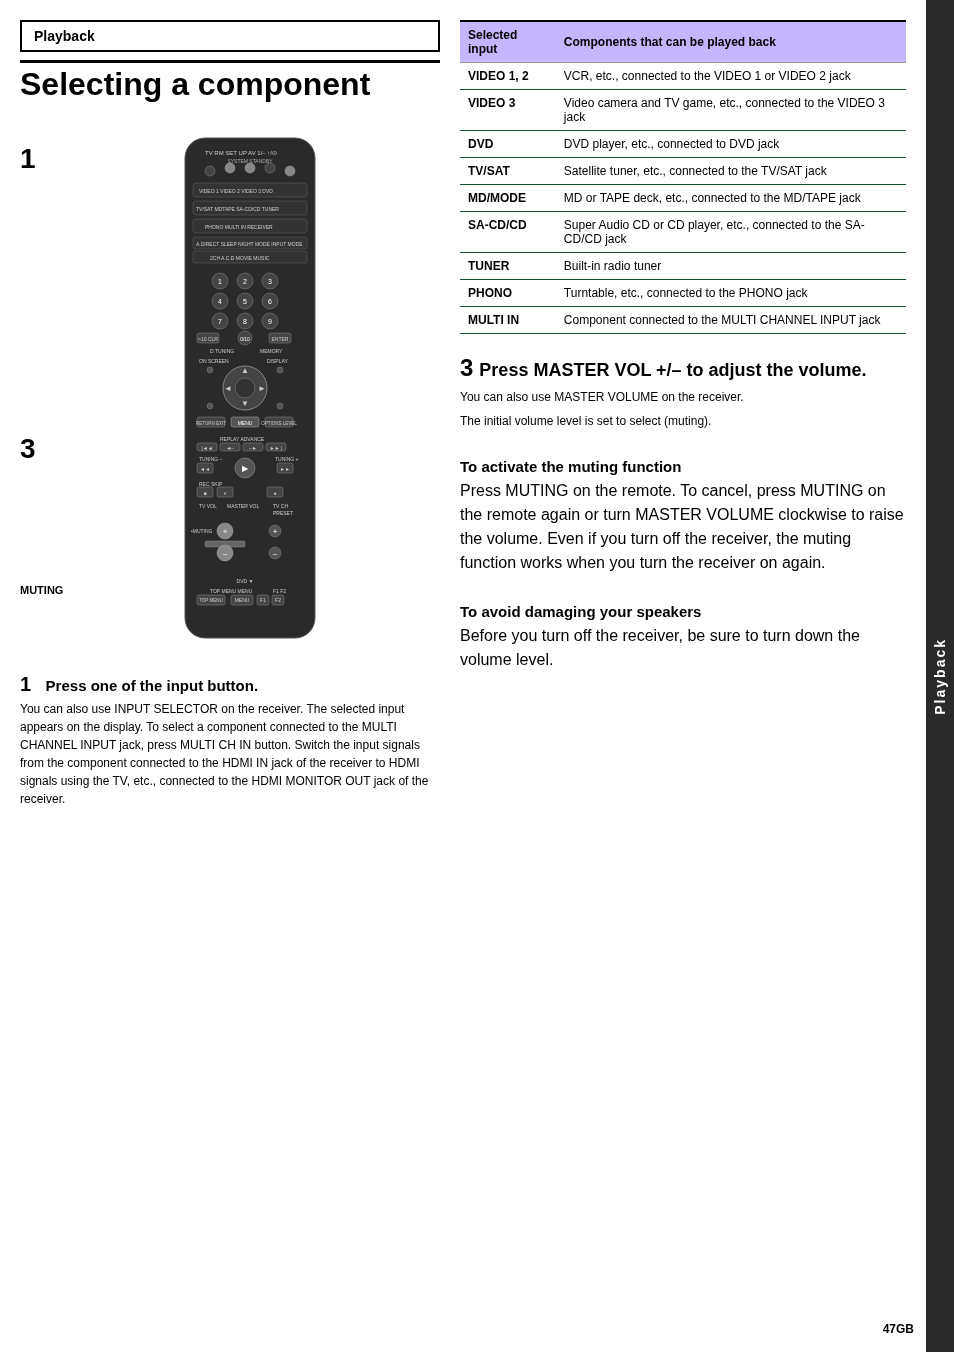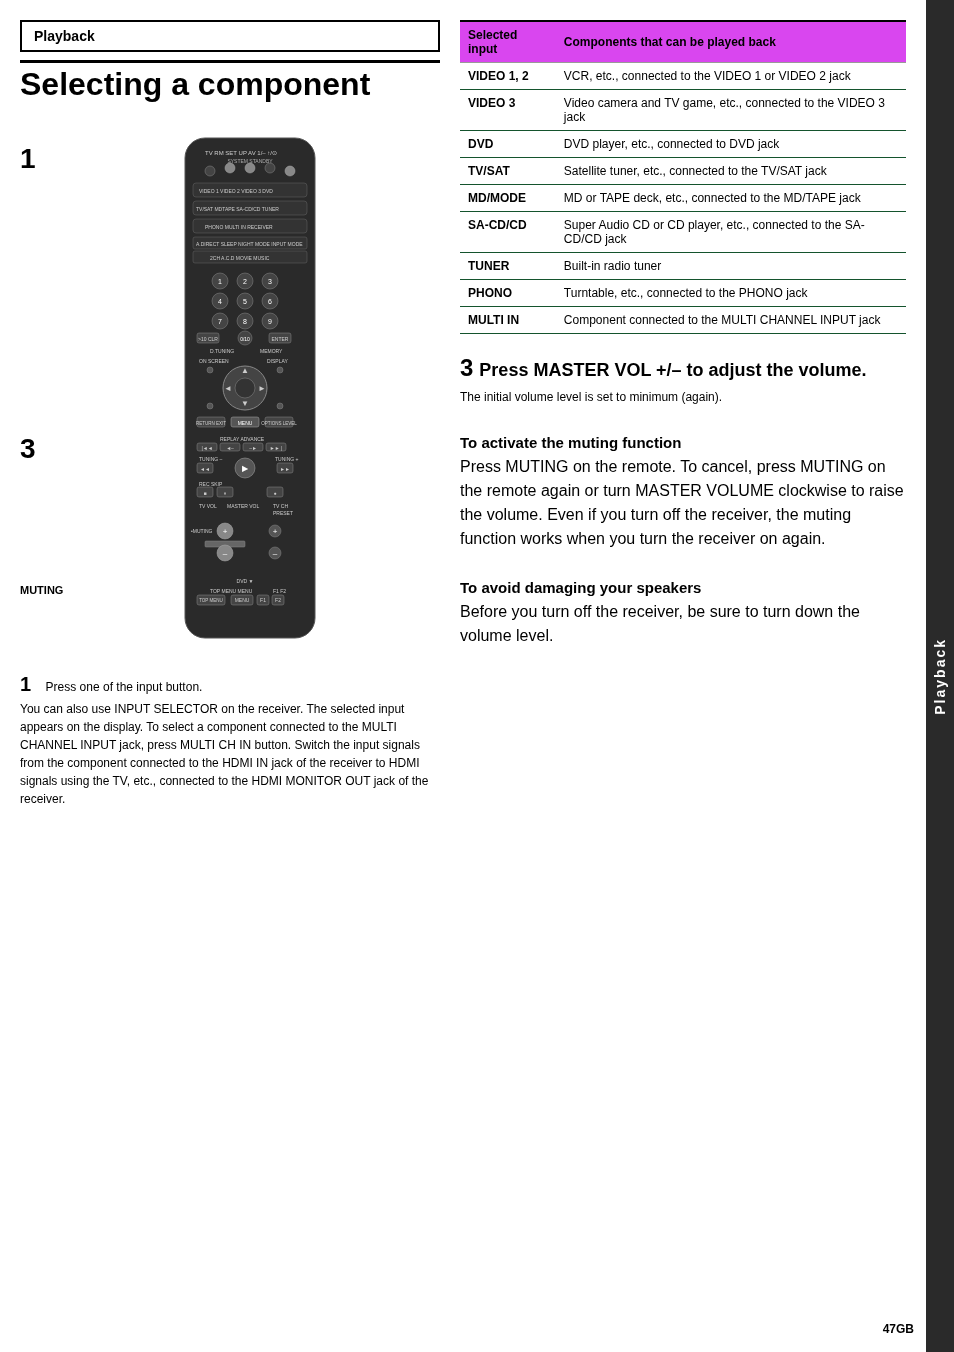--- a/index.html
+++ b/index.html
@@ -119,38 +119,38 @@
     
     .step-section {
       margin-bottom: 16px;
     }
     .step-number {
       font-size: 20px;
       font-weight: bold;
       display: inline;
     }
     .step-heading {
-      font-size: 12px;
-      font-weight: normal;
+      font-size: 15px;
+      font-weight: bold;
       display: inline;
     }
     .step-body {
       font-size: 12px;
       line-height: 1.5;
       margin-top: 4px;
     }
 
     
     .input-table {
       width: 100%;
       border-collapse: collapse;
       margin-bottom: 20px;
     }
     .input-table th {
-      background: #d946ef;
+      background: #c4b5fd;
       font-weight: bold;
       font-size: 12px;
       text-align: left;
       padding: 6px 8px;
       border-top: 2px solid #000;
       border-bottom: 1px solid #999;
     }
     .input-table td {
       font-size: 12px;
       padding: 6px 8px;
@@ -439,21 +439,22 @@
             </tr>
           </tbody>
       </table>
 
 
       <div class="right-step">
         <div style="display:flex; align-items:baseline; gap:6px;">
           <span class="right-step-num">3</span>
           <span class="right-step-heading">Press MASTER VOL +/– to adjust the volume.</span>
         </div>
-        <p class="right-step-body">The initial volume level is set to minimum (again).</p>
+        <p class="right-step-body">You can also use MASTER VOLUME on the receiver.</p>
+        <p class="right-step-body">The initial volume level is set to select (muting).</p>
       </div>
 
       <div>
         <p class="sub-heading">To activate the muting function</p>
         <p class="sub-body">Press MUTING on the remote. To cancel, press MUTING on the remote again or turn MASTER VOLUME clockwise to raise the volume. Even if you turn off the receiver, the muting function works when you turn the receiver on again.</p>
       </div>
 
       <div style="margin-top:16px;">
         <p class="sub-heading">To avoid damaging your speakers</p>
         <p class="sub-body">Before you turn off the receiver, be sure to turn down the volume level.</p>

